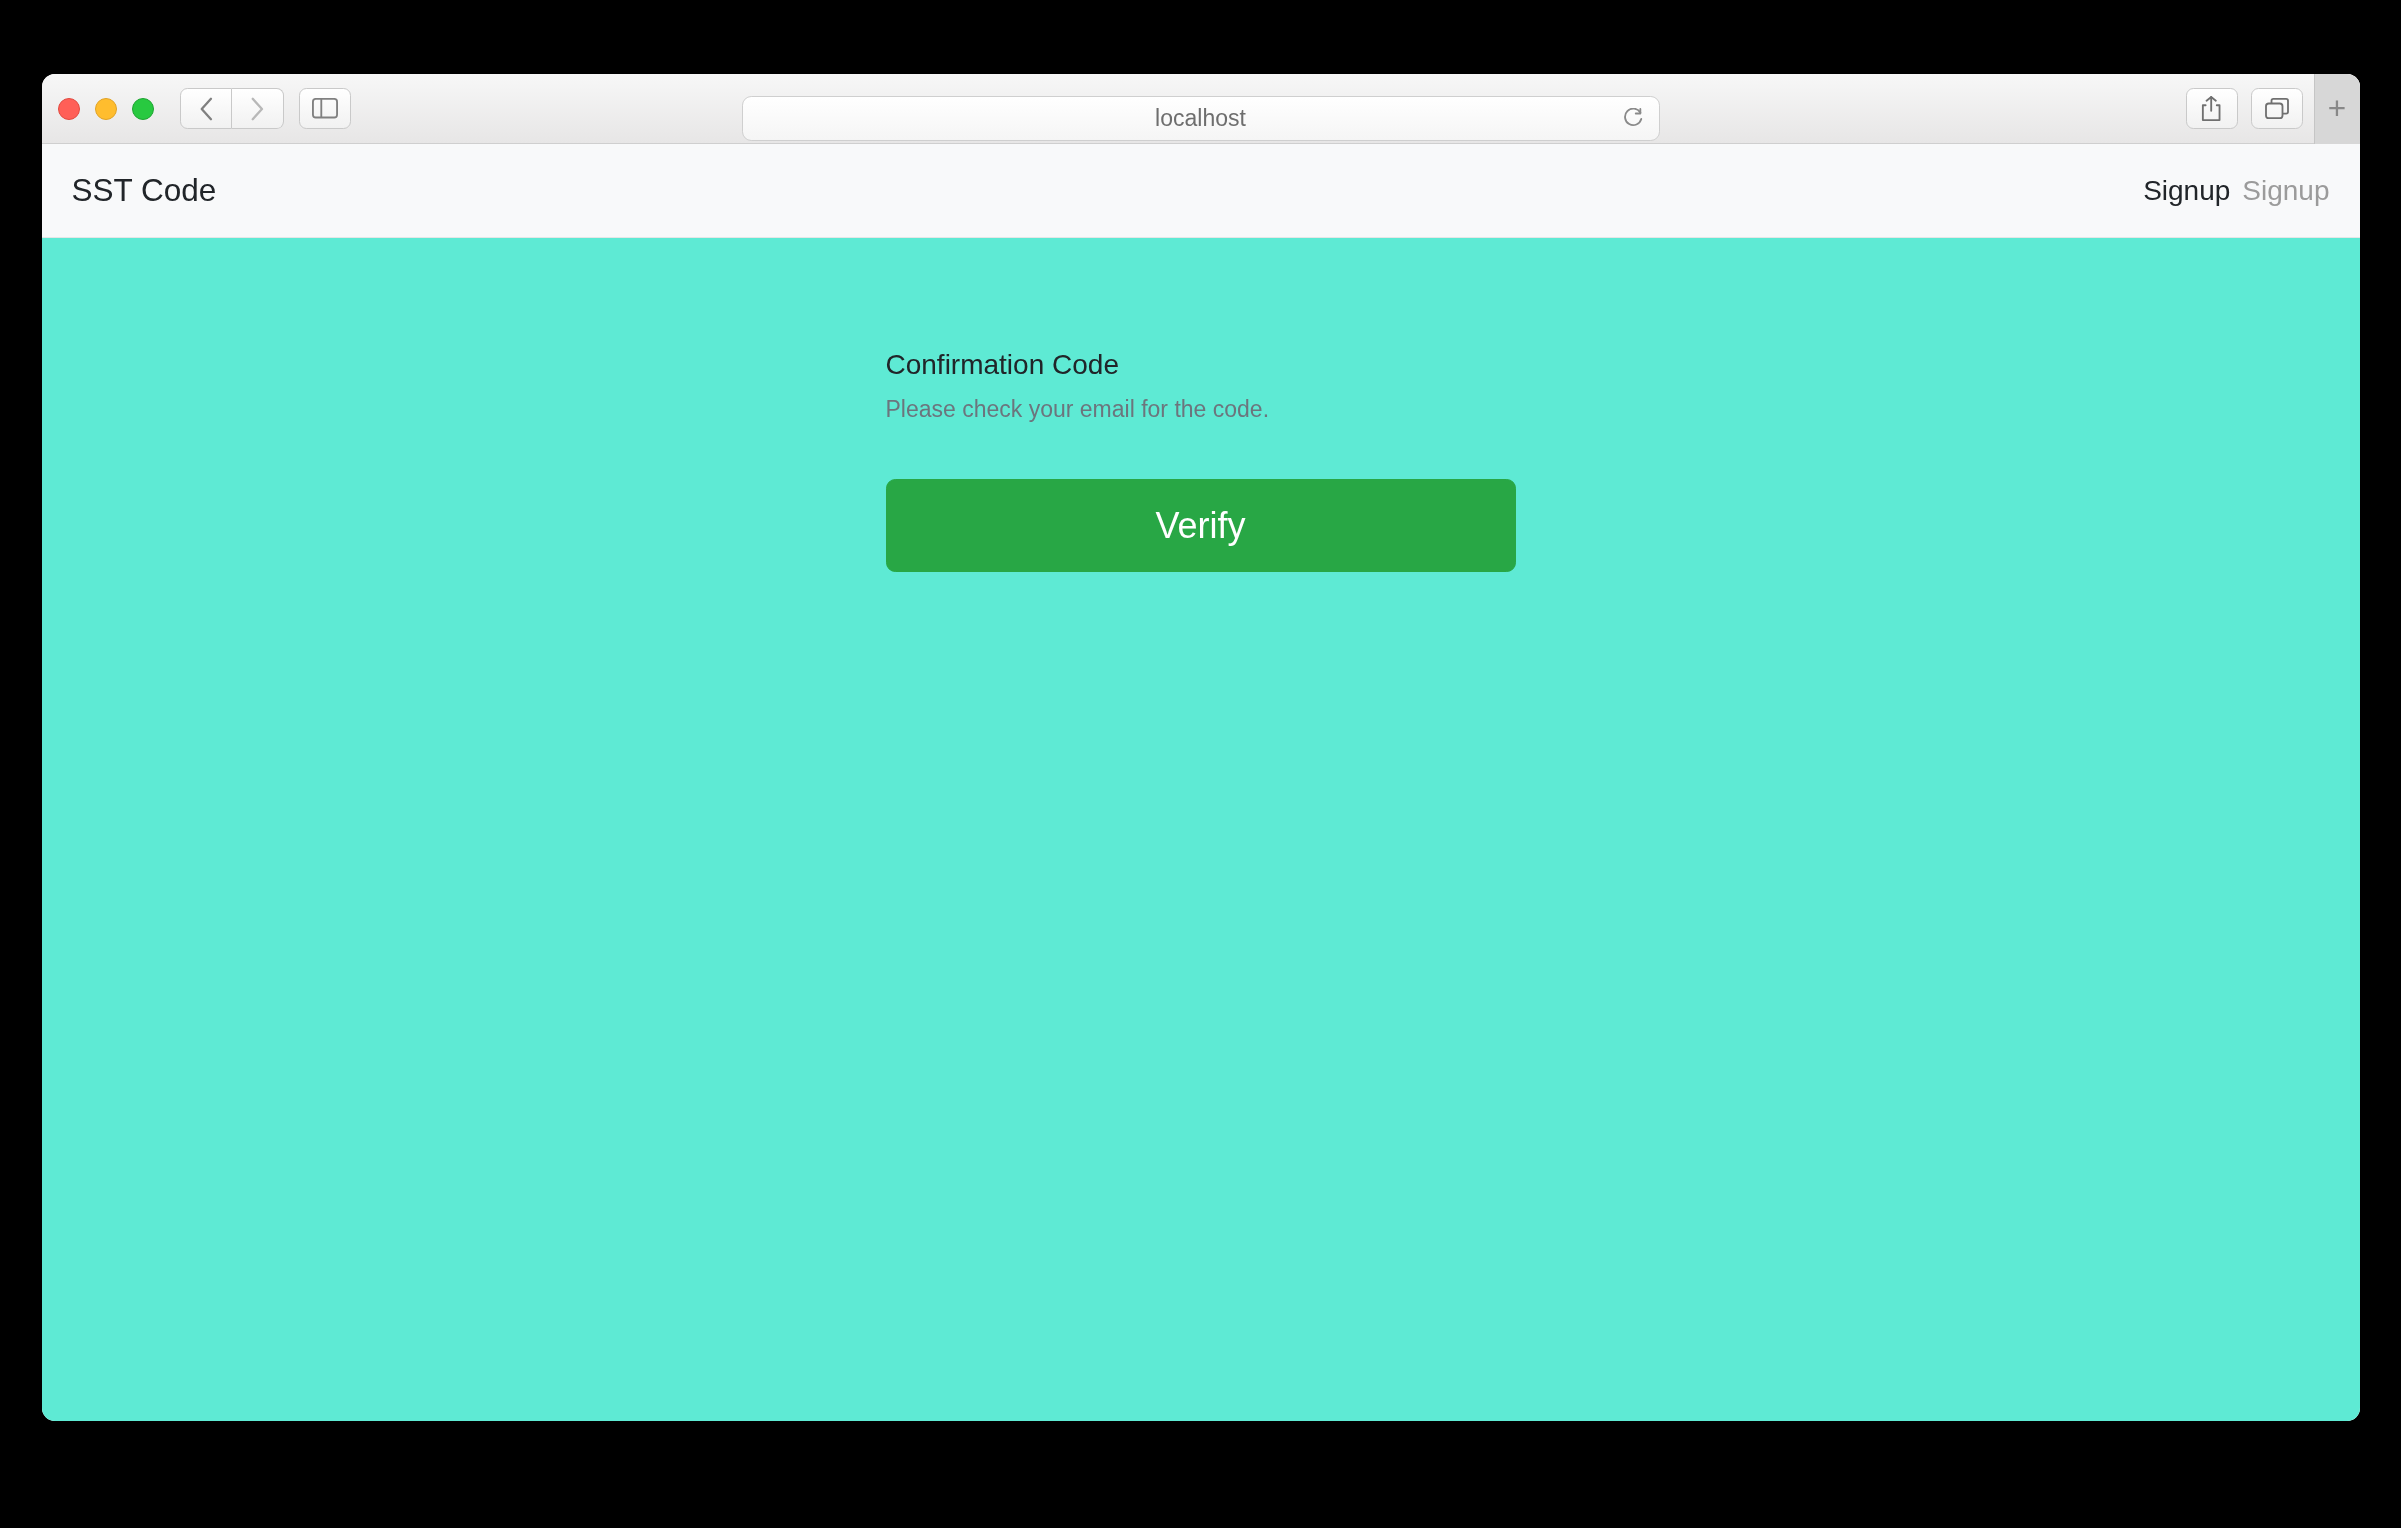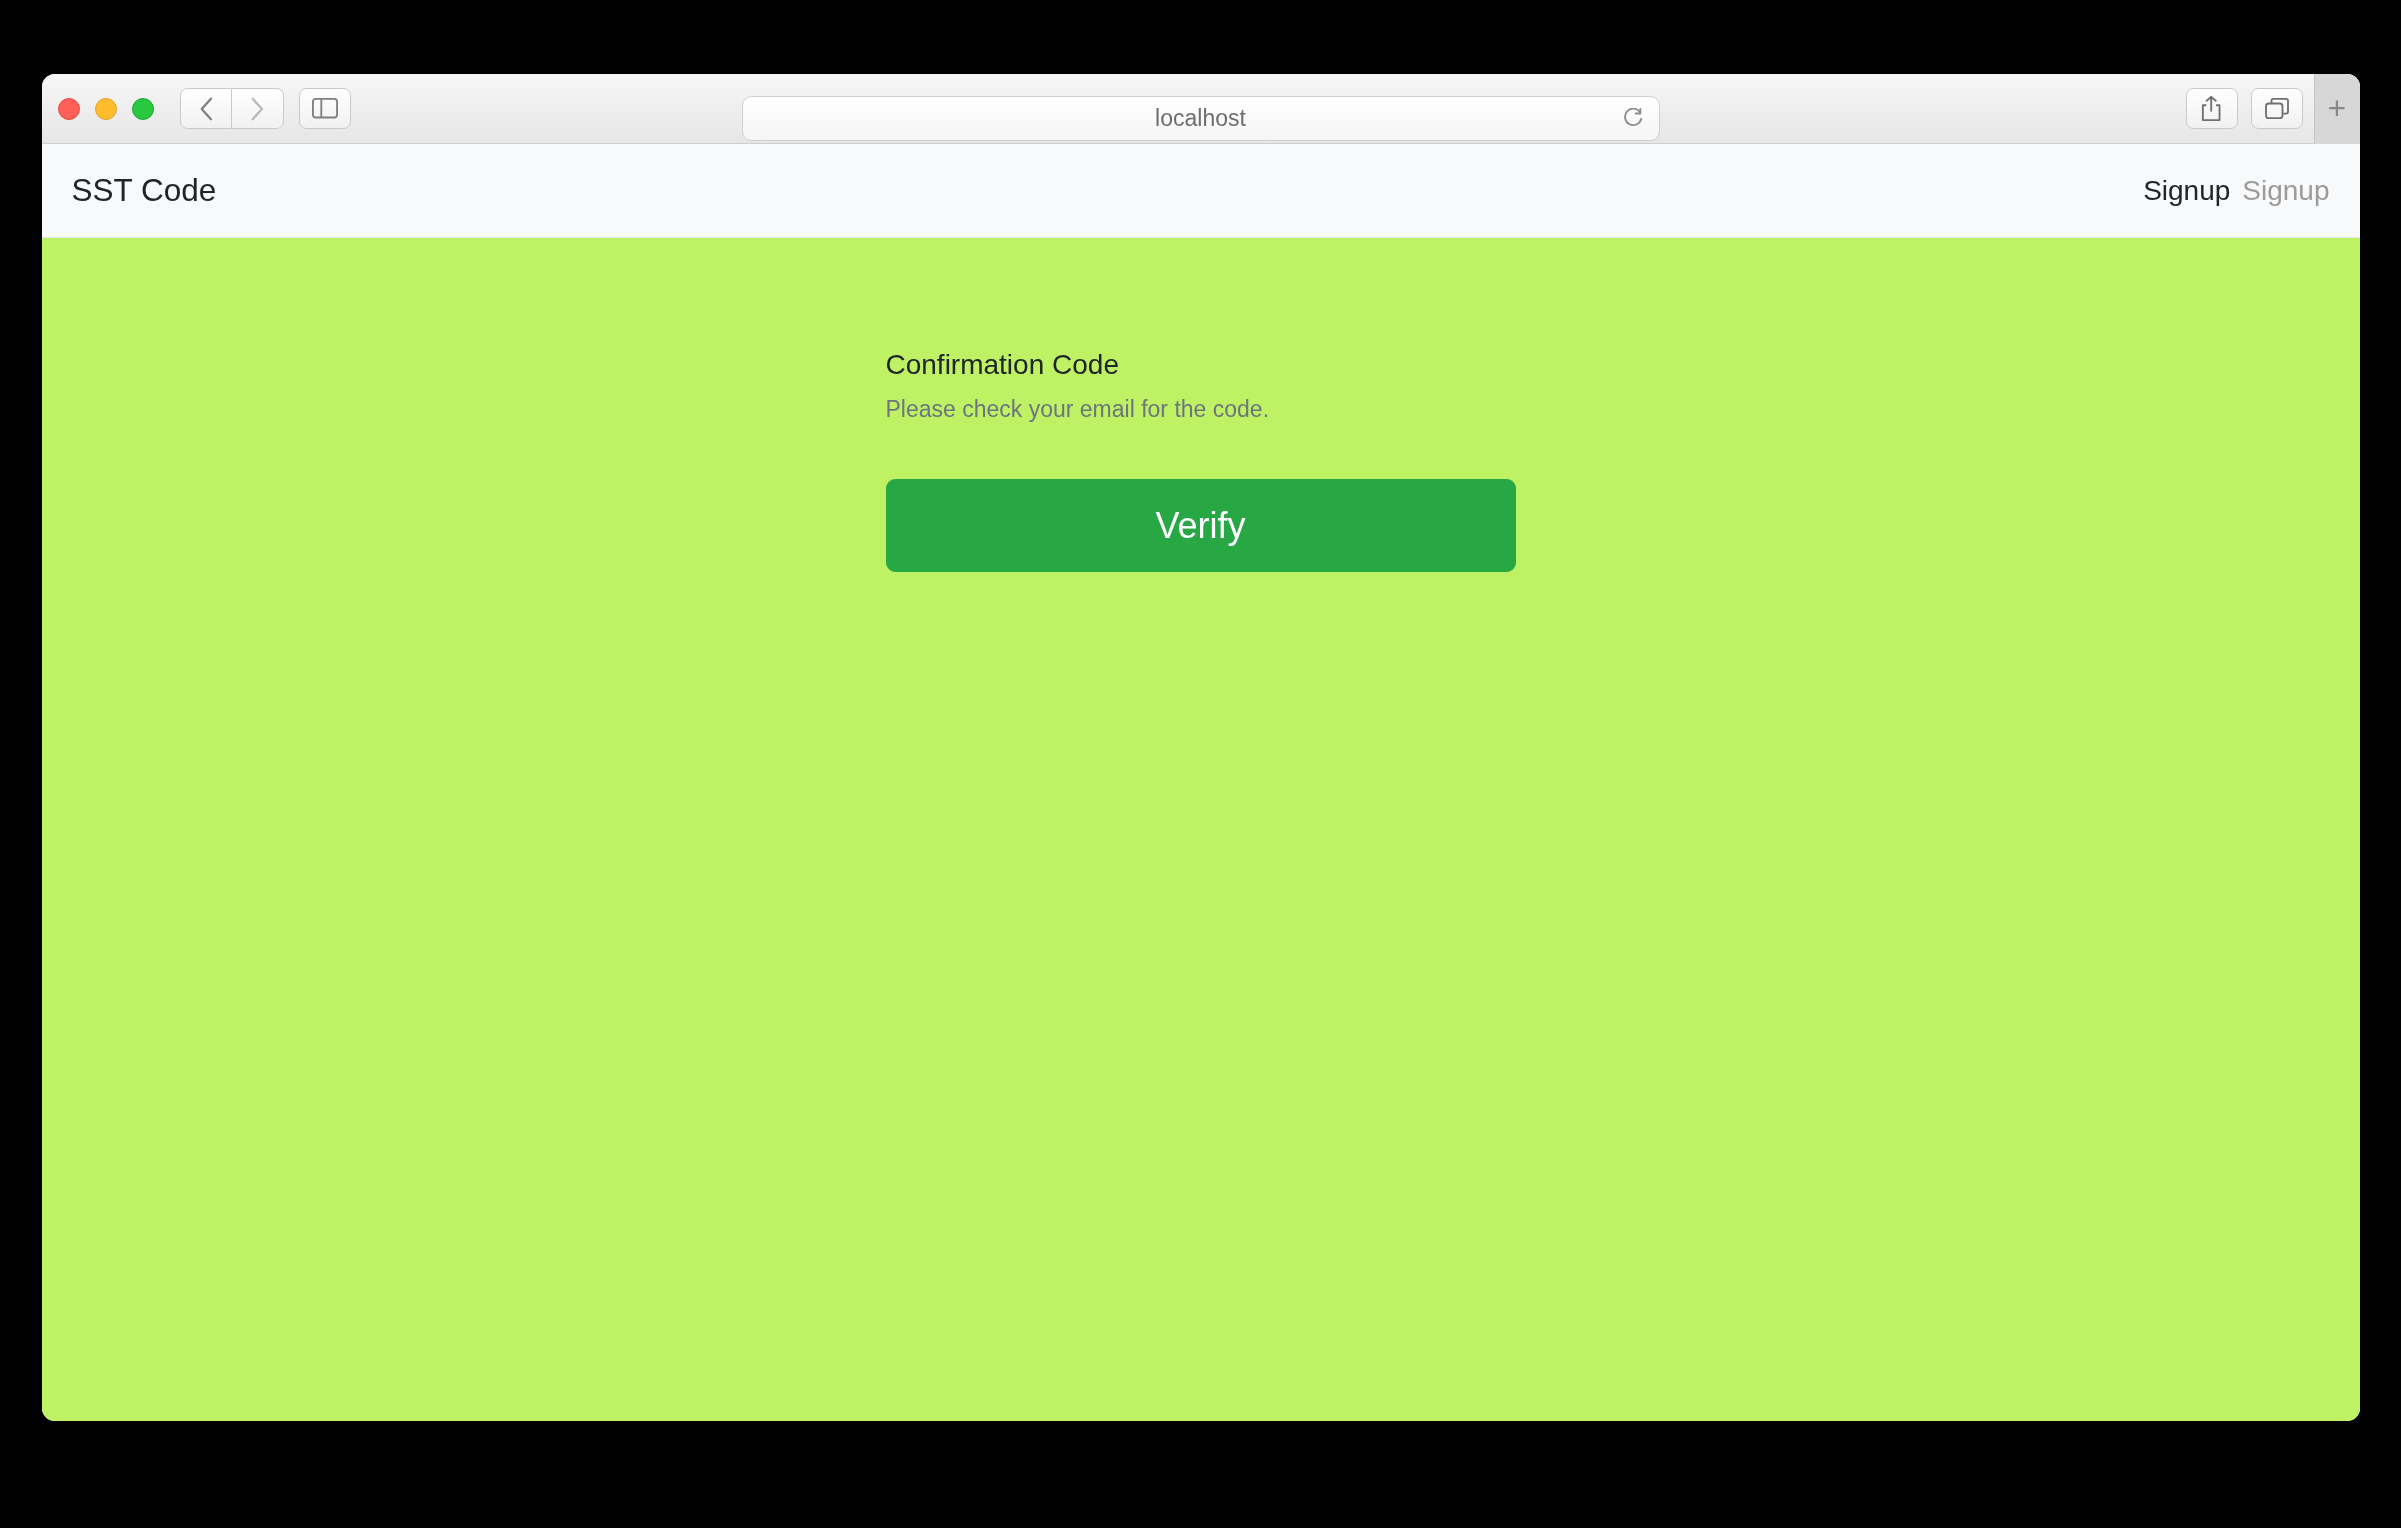--- a/index.html
+++ b/index.html
@@ -138,21 +138,21 @@
       gap: 12px;
       font-size: 28px;
     }
     .nav-links .nav-link {
       cursor: pointer;
     }
     .nav-links .nav-link.active { color: #212529; }
     .nav-links .nav-link.muted { color: #9b9b9b; }
     
     .content {
-      background: #bef264;
+      background: #5eead4;
       min-height: 1183px;
       padding-top: 111px;
       display: flex;
       justify-content: center;
     }
     .form-wrap {
       width: 630px;
     }
     .form-label {
       font-size: 28px;

